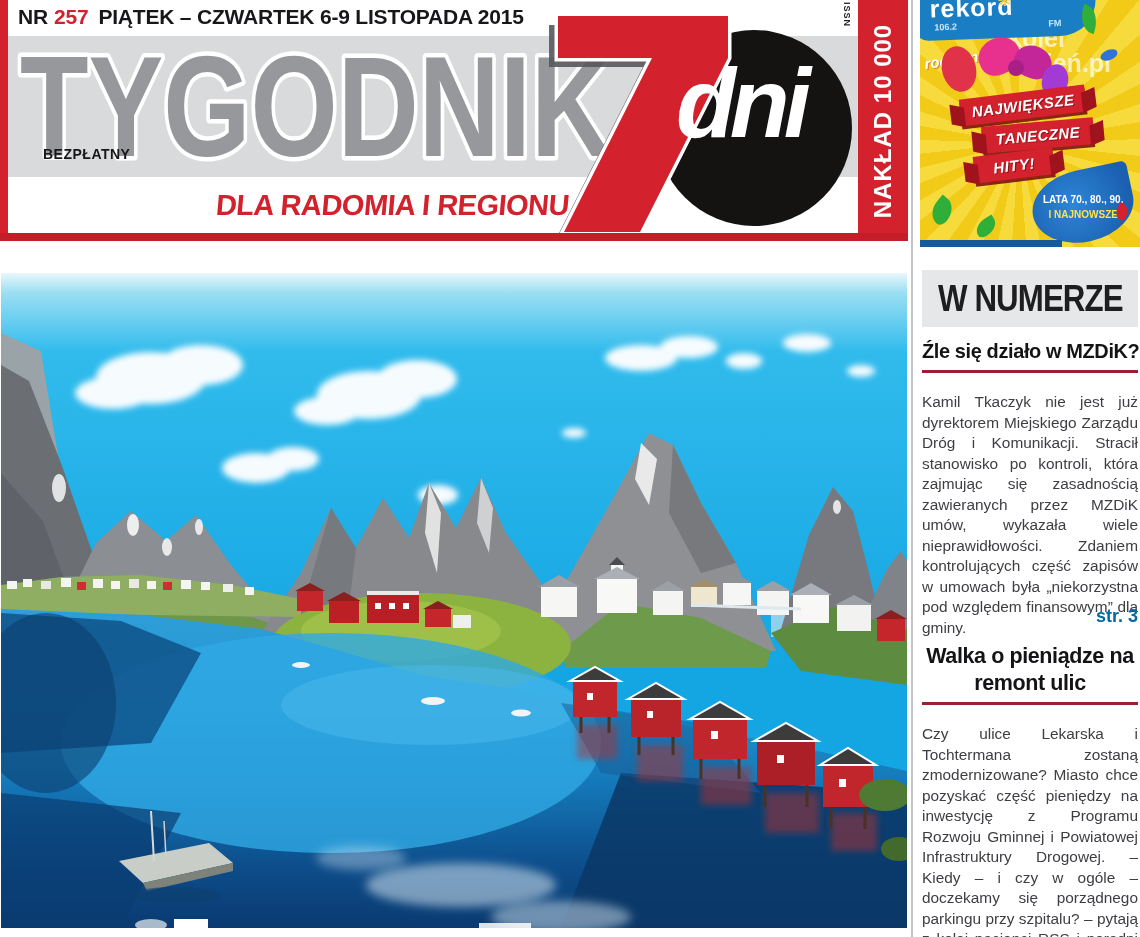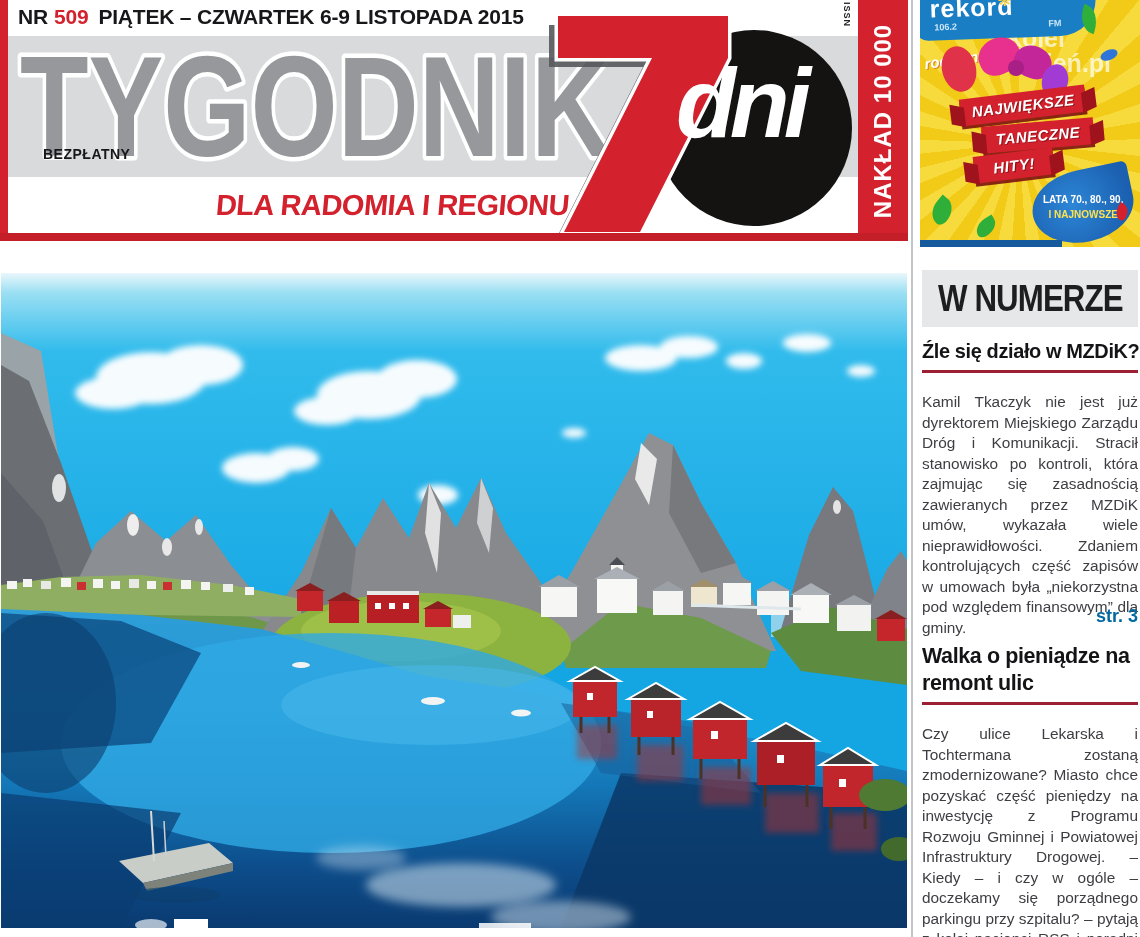--- a/index.html
+++ b/index.html
@@ -91,21 +91,21 @@
   .page-ref{top:606px;text-align:right;color:#0369a1;font-weight:900;font-size:18px;}
 </style>
 </head>
 <body>
 
 <div class="page">
 
   <div class="masthead">
     <div class="left-red-bar"></div>
     <div class="issue-line">
-      <span>NR</span><span class="num">509</span><span>PIĄTEK – CZWARTEK 6-9 LISTOPADA 2015</span>
+      <span>NR</span><span class="num">257</span><span>PIĄTEK – CZWARTEK 6-9 LISTOPADA 2015</span>
     </div>
     <div class="gray-band"></div>
     <svg class="tyg-svg" width="640" height="140">
       <text x="8" y="116" font-family="Liberation Sans, DejaVu Sans, sans-serif" font-size="142" font-weight="900" fill="#97989b" stroke="#ffffff" stroke-width="9" paint-order="stroke" stroke-linejoin="round" textLength="592" lengthAdjust="spacingAndGlyphs">TYGODNIK</text>
     </svg>
     <div class="bezplatny">BEZPŁATNY</div>
     <div class="tagline">DLA RADOMIA I REGIONU</div>
 
     <div class="logo7">
       <div class="circle"></div>
@@ -385,17 +385,17 @@
 
   <div class="sb sb-band" style="position:absolute;">
     <span>W NUMERZE</span>
   </div>
 
   <div class="sb art-headline h1line" style="position:absolute;">Źle się działo w MZDiK?</div>
   <div class="sb rule rule1" style="position:absolute;"></div>
   <div class="sb art-body body1" style="position:absolute;">Kamil Tkaczyk nie jest już dyrektorem Miejskiego Zarządu Dróg i Komunikacji. Stracił stanowisko po kontroli, która zajmując się zasadnością zawieranych przez MZDiK umów, wykazała wiele nieprawidłowości. Zdaniem kontrolujących część zapisów w umowach była „niekorzystna pod względem finansowym” dla gminy.</div>
   <div class="sb page-ref" style="position:absolute;">str. 3</div>
 
-  <div class="sb art-headline h2block" style="position:absolute;">Walka o pieniądze na remont ulic</div>
+  <div class="sb art-headline h2block" style="position:absolute;text-align:center;">Walka o pieniądze na remont ulic</div>
   <div class="sb rule rule2" style="position:absolute;"></div>
   <div class="sb art-body body2" style="position:absolute;">Czy ulice Lekarska i Tochtermana zostaną zmodernizowane? Miasto chce pozyskać część pieniędzy na inwestycję z Programu Rozwoju Gminnej i Powiatowej Infrastruktury Drogowej. – Kiedy – i czy w ogóle – doczekamy się porządnego parkingu przy szpitalu? – pytają z kolei pacjenci RSS i poradni przy ul. Lekarskiej.</div>
 
 </div>
 
 </body></html>

